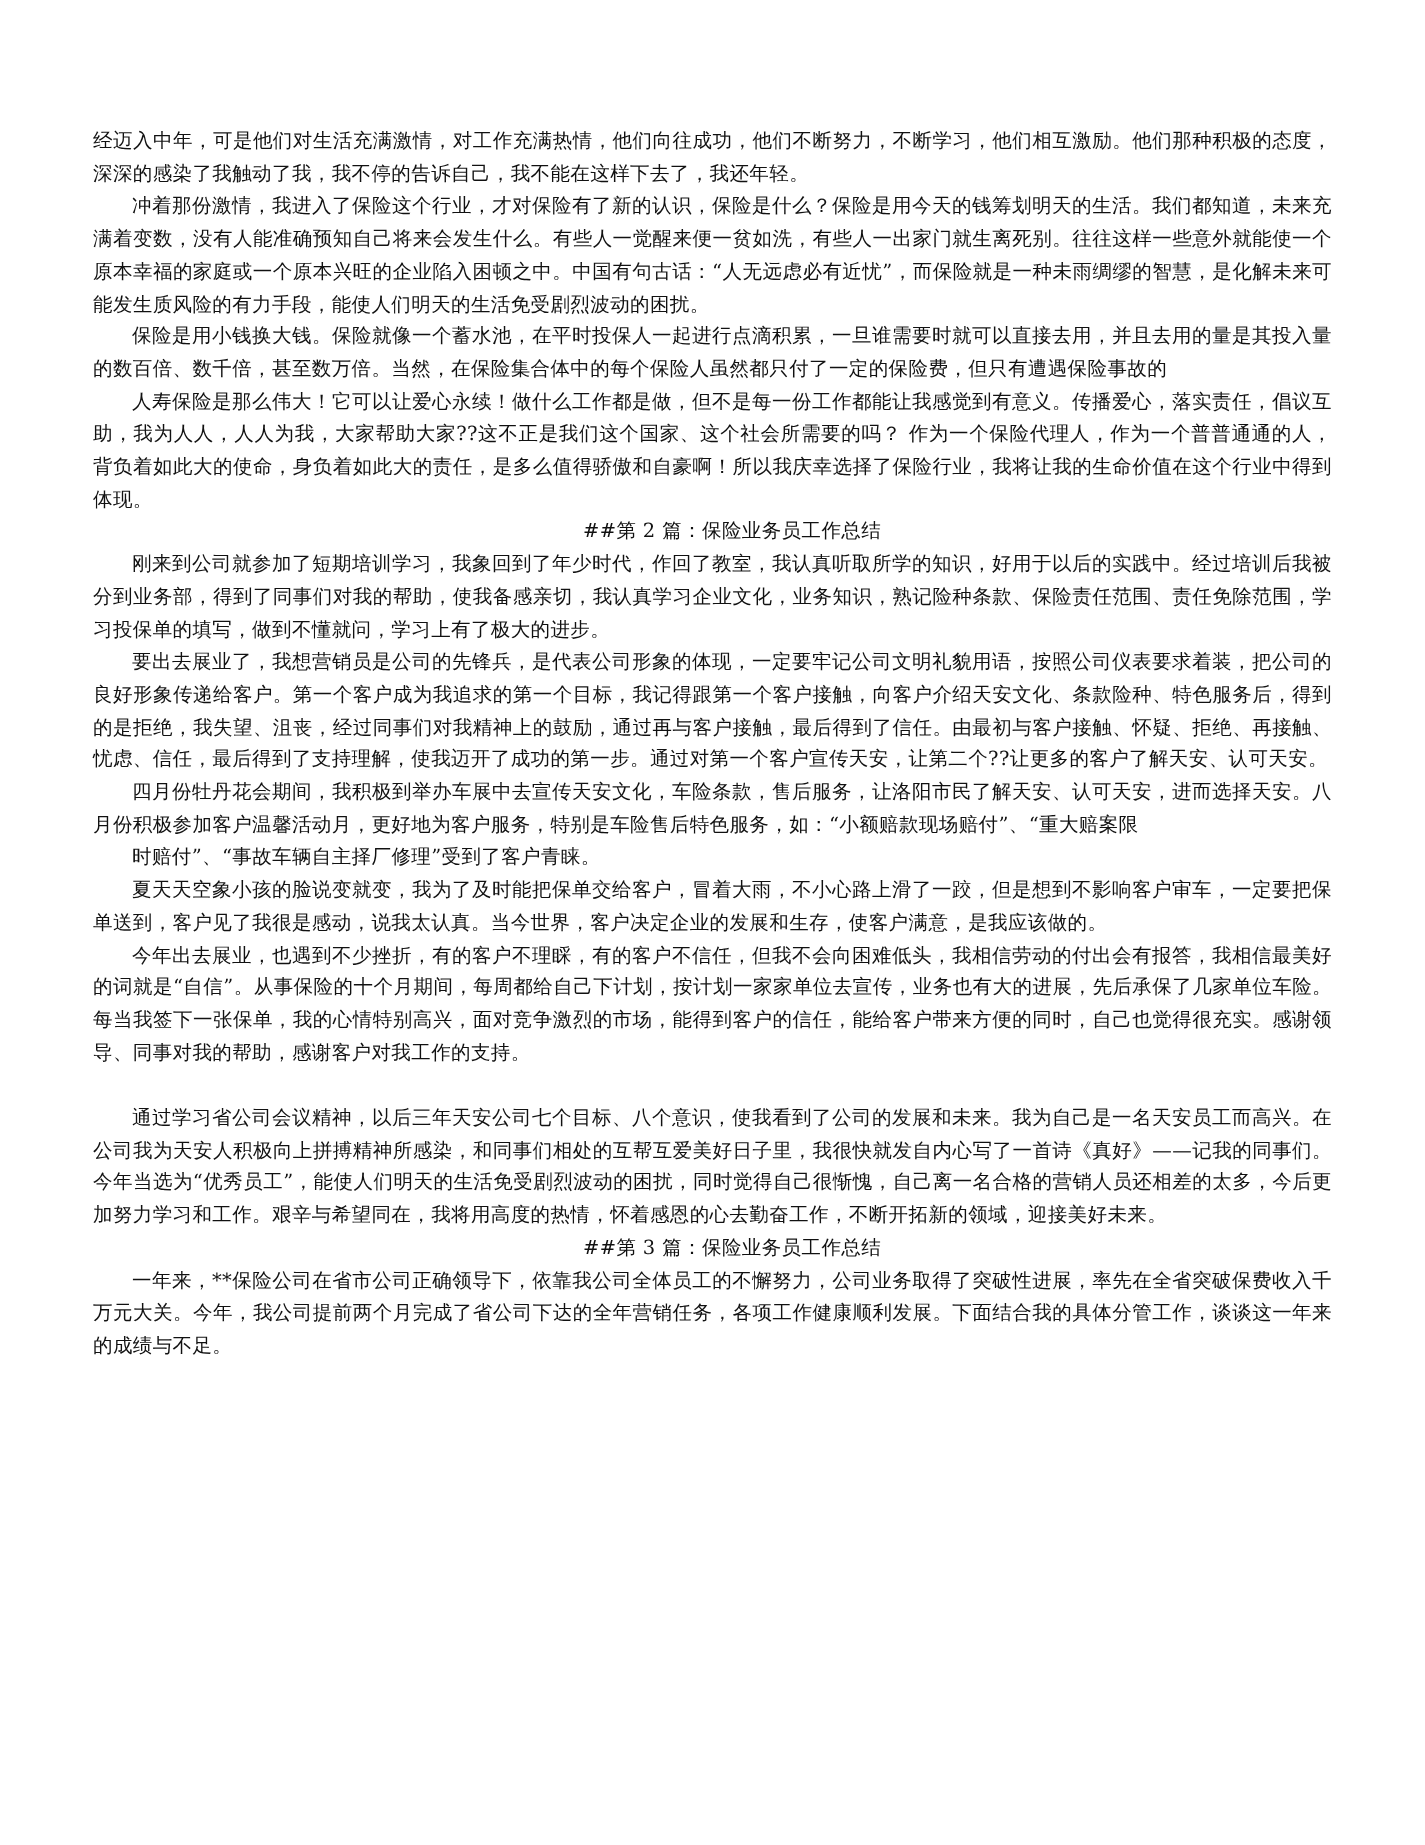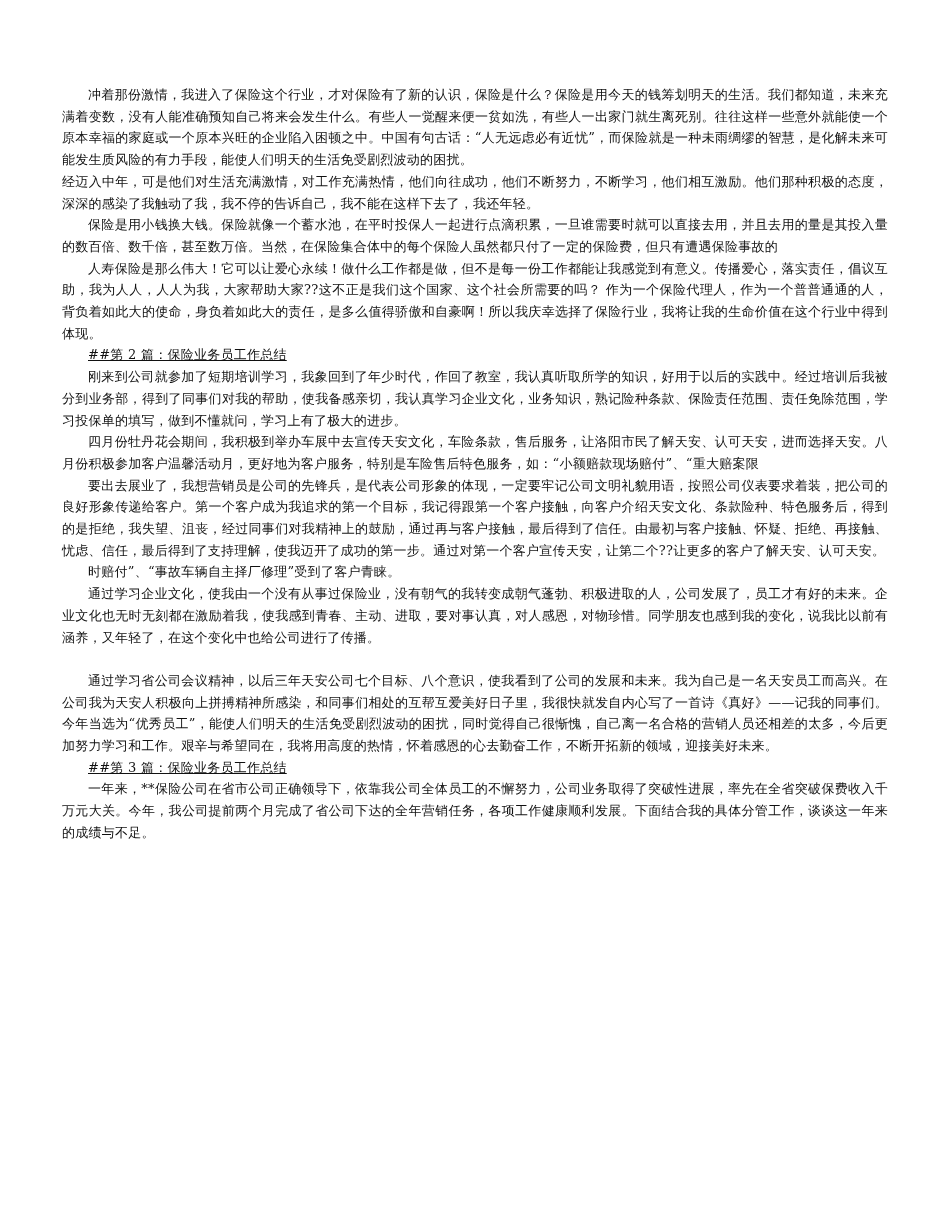--- a/index.html
+++ b/index.html
@@ -36,47 +36,47 @@
     padding: 0;
     text-indent: 2em;
   }
   p.para.noindent {
     text-indent: 0;
   }
   p.heading {
     margin: 0;
     padding: 0;
     text-indent: 2em;
-    text-align: left;
-    text-decoration: underline;
+    text-align: center;
   }
   p.spacer {
     margin: 0;
     padding: 0;
     height: 21.7px;
     line-height: 21.7px;
   }
   .doc-body p {
     font-size: 13.0px;
     line-height: 21.7px;
   }
 </style>
 </head>
 <body>
 
 <div class="page">
   <div class="doc-body" id="doc-body">
+      <p class="para noindent">经迈入中年，可是他们对生活充满激情，对工作充满热情，他们向往成功，他们不断努力，不断学习，他们相互激励。他们那种积极的态度，深深的感染了我触动了我，我不停的告诉自己，我不能在这样下去了，我还年轻。</p>
       <p class="para">冲着那份激情，我进入了保险这个行业，才对保险有了新的认识，保险是什么？保险是用今天的钱筹划明天的生活。我们都知道，未来充满着变数，没有人能准确预知自己将来会发生什么。有些人一觉醒来便一贫如洗，有些人一出家门就生离死别。往往这样一些意外就能使一个原本幸福的家庭或一个原本兴旺的企业陷入困顿之中。中国有句古话：“人无远虑必有近忧”，而保险就是一种未雨绸缪的智慧，是化解未来可能发生质风险的有力手段，能使人们明天的生活免受剧烈波动的困扰。</p>
-      <p class="para noindent">经迈入中年，可是他们对生活充满激情，对工作充满热情，他们向往成功，他们不断努力，不断学习，他们相互激励。他们那种积极的态度，深深的感染了我触动了我，我不停的告诉自己，我不能在这样下去了，我还年轻。</p>
       <p class="para">保险是用小钱换大钱。保险就像一个蓄水池，在平时投保人一起进行点滴积累，一旦谁需要时就可以直接去用，并且去用的量是其投入量的数百倍、数千倍，甚至数万倍。当然，在保险集合体中的每个保险人虽然都只付了一定的保险费，但只有遭遇保险事故的</p>
       <p class="para">人寿保险是那么伟大！它可以让爱心永续！做什么工作都是做，但不是每一份工作都能让我感觉到有意义。传播爱心，落实责任，倡议互助，我为人人，人人为我，大家帮助大家??这不正是我们这个国家、这个社会所需要的吗？ 作为一个保险代理人，作为一个普普通通的人，背负着如此大的使命，身负着如此大的责任，是多么值得骄傲和自豪啊！所以我庆幸选择了保险行业，我将让我的生命价值在这个行业中得到体现。</p>
       <p class="heading">##第 2 篇：保险业务员工作总结</p>
       <p class="para">刚来到公司就参加了短期培训学习，我象回到了年少时代，作回了教室，我认真听取所学的知识，好用于以后的实践中。经过培训后我被分到业务部，得到了同事们对我的帮助，使我备感亲切，我认真学习企业文化，业务知识，熟记险种条款、保险责任范围、责任免除范围，学习投保单的填写，做到不懂就问，学习上有了极大的进步。</p>
+      <p class="para">要出去展业了，我想营销员是公司的先锋兵，是代表公司形象的体现，一定要牢记公司文明礼貌用语，按照公司仪表要求着装，把公司的良好形象传递给客户。第一个客户成为我追求的第一个目标，我记得跟第一个客户接触，向客户介绍天安文化、条款险种、特色服务后，得到的是拒绝，我失望、沮丧，经过同事们对我精神上的鼓励，通过再与客户接触，最后得到了信任。由最初与客户接触、怀疑、拒绝、再接触、忧虑、信任，最后得到了支持理解，使我迈开了成功的第一步。通过对第一个客户宣传天安，让第二个??让更多的客户了解天安、认可天安。</p>
       <p class="para">四月份牡丹花会期间，我积极到举办车展中去宣传天安文化，车险条款，售后服务，让洛阳市民了解天安、认可天安，进而选择天安。八月份积极参加客户温馨活动月，更好地为客户服务，特别是车险售后特色服务，如：“小额赔款现场赔付”、“重大赔案限</p>
-      <p class="para">要出去展业了，我想营销员是公司的先锋兵，是代表公司形象的体现，一定要牢记公司文明礼貌用语，按照公司仪表要求着装，把公司的良好形象传递给客户。第一个客户成为我追求的第一个目标，我记得跟第一个客户接触，向客户介绍天安文化、条款险种、特色服务后，得到的是拒绝，我失望、沮丧，经过同事们对我精神上的鼓励，通过再与客户接触，最后得到了信任。由最初与客户接触、怀疑、拒绝、再接触、忧虑、信任，最后得到了支持理解，使我迈开了成功的第一步。通过对第一个客户宣传天安，让第二个??让更多的客户了解天安、认可天安。</p>
       <p class="para">时赔付”、“事故车辆自主择厂修理”受到了客户青睐。</p>
-      <p class="para">通过学习企业文化，使我由一个没有从事过保险业，没有朝气的我转变成朝气蓬勃、积极进取的人，公司发展了，员工才有好的未来。企业文化也无时无刻都在激励着我，使我感到青春、主动、进取，要对事认真，对人感恩，对物珍惜。同学朋友也感到我的变化，说我比以前有涵养，又年轻了，在这个变化中也给公司进行了传播。</p>
+      <p class="para">夏天天空象小孩的脸说变就变，我为了及时能把保单交给客户，冒着大雨，不小心路上滑了一跤，但是想到不影响客户审车，一定要把保单送到，客户见了我很是感动，说我太认真。当今世界，客户决定企业的发展和生存，使客户满意，是我应该做的。</p>
+      <p class="para">今年出去展业，也遇到不少挫折，有的客户不理睬，有的客户不信任，但我不会向困难低头，我相信劳动的付出会有报答，我相信最美好的词就是“自信”。从事保险的十个月期间，每周都给自己下计划，按计划一家家单位去宣传，业务也有大的进展，先后承保了几家单位车险。每当我签下一张保单，我的心情特别高兴，面对竞争激烈的市场，能得到客户的信任，能给客户带来方便的同时，自己也觉得很充实。感谢领导、同事对我的帮助，感谢客户对我工作的支持。</p>
       <p class="spacer"></p>
       <p class="para">通过学习省公司会议精神，以后三年天安公司七个目标、八个意识，使我看到了公司的发展和未来。我为自己是一名天安员工而高兴。在公司我为天安人积极向上拼搏精神所感染，和同事们相处的互帮互爱美好日子里，我很快就发自内心写了一首诗《真好》——记我的同事们。今年当选为“优秀员工”，能使人们明天的生活免受剧烈波动的困扰，同时觉得自己很惭愧，自己离一名合格的营销人员还相差的太多，今后更加努力学习和工作。艰辛与希望同在，我将用高度的热情，怀着感恩的心去勤奋工作，不断开拓新的领域，迎接美好未来。</p>
       <p class="heading">##第 3 篇：保险业务员工作总结</p>
       <p class="para">一年来，**保险公司在省市公司正确领导下，依靠我公司全体员工的不懈努力，公司业务取得了突破性进展，率先在全省突破保费收入千万元大关。今年，我公司提前两个月完成了省公司下达的全年营销任务，各项工作健康顺利发展。下面结合我的具体分管工作，谈谈这一年来的成绩与不足。</p>
     </div>
 </div>
 
 </body></html>

